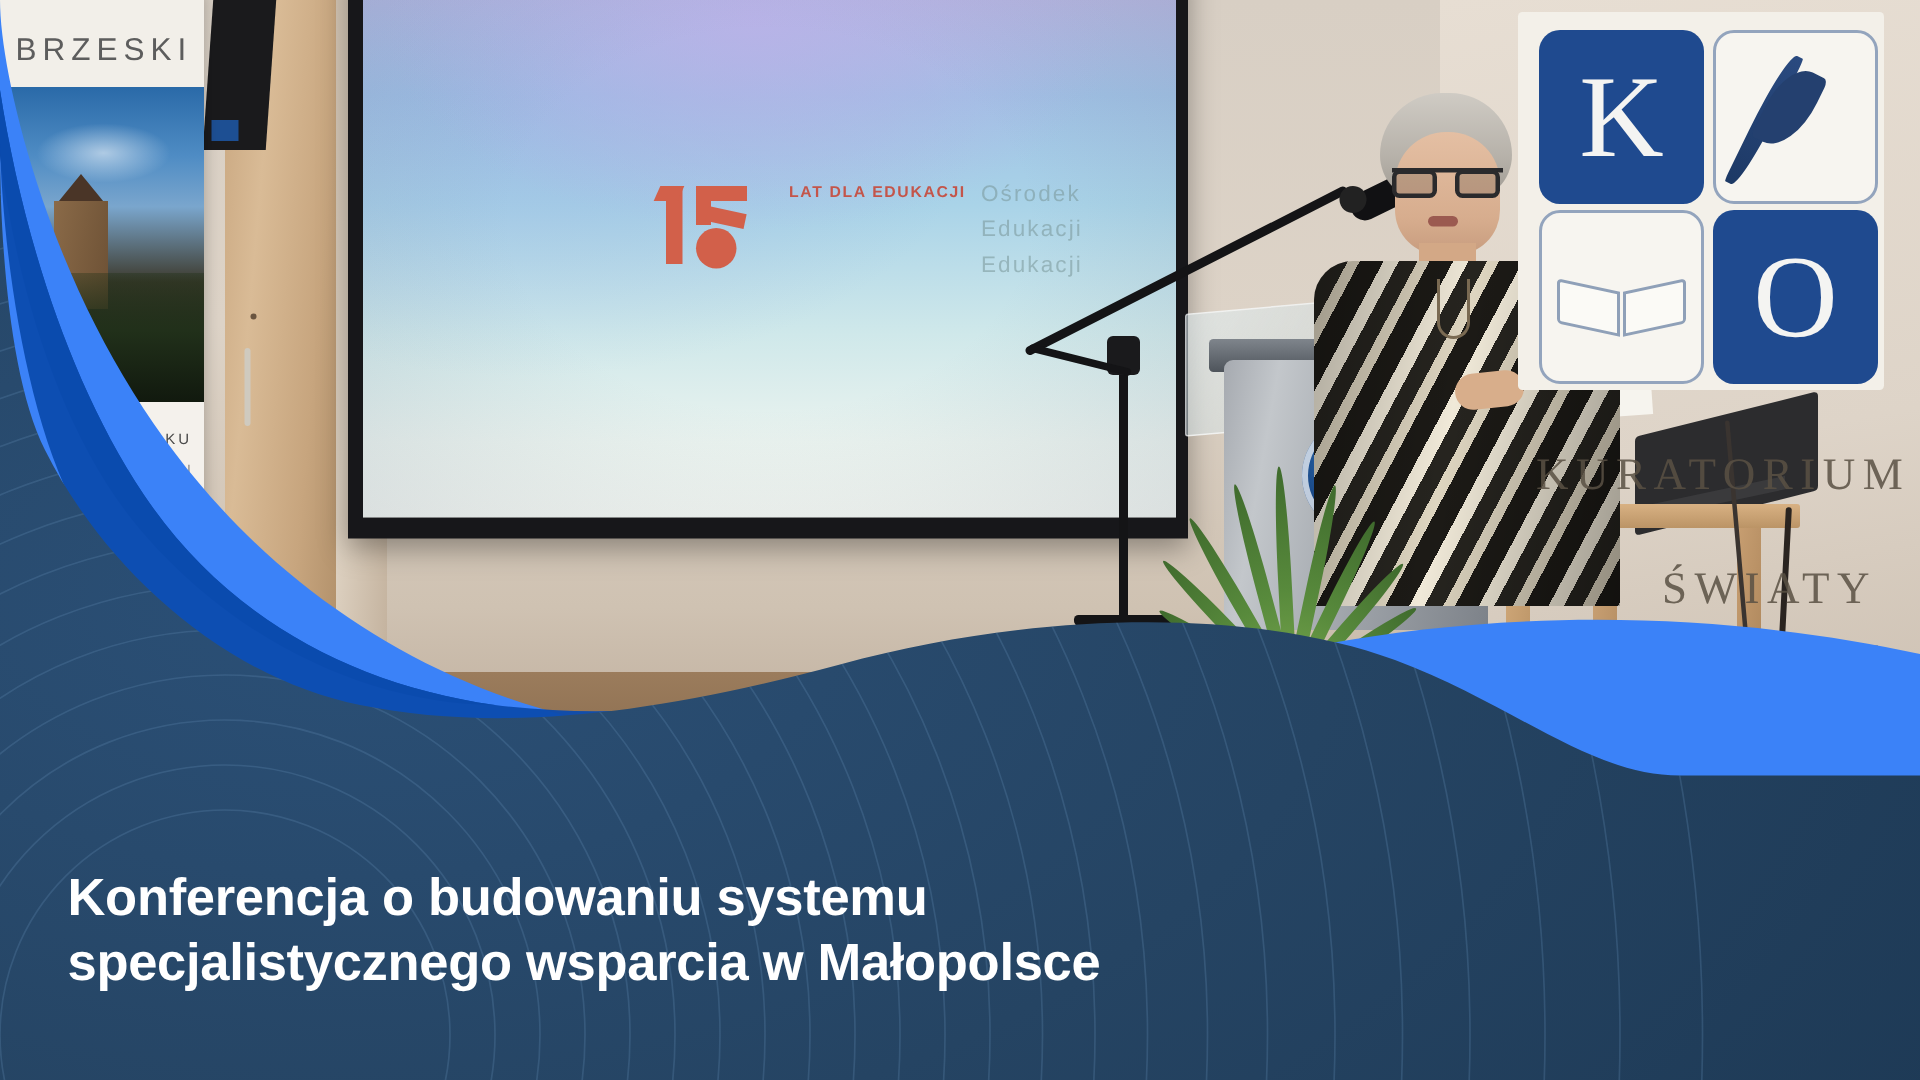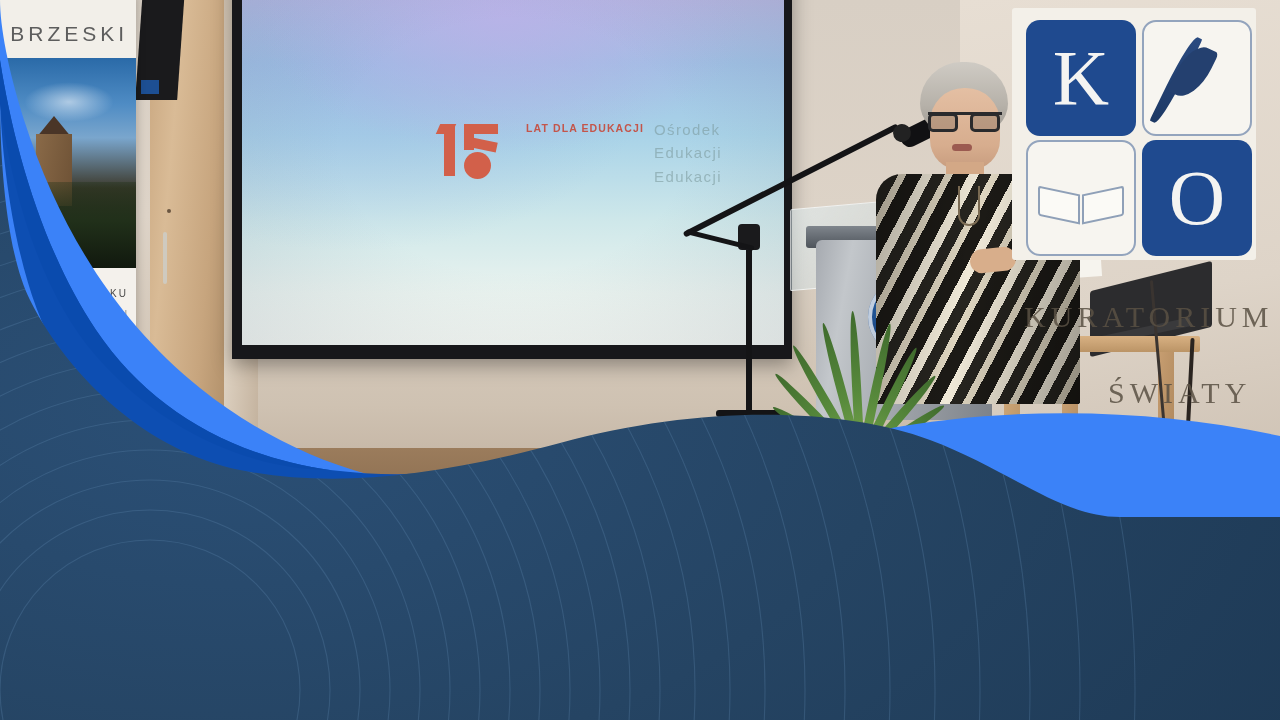--- a/index.html
+++ b/index.html
@@ -510,14 +510,18 @@
             <circle cx="150" cy="690" r="785"></circle>
           <circle cx="150" cy="690" r="830"></circle>
             <circle cx="150" cy="690" r="880"></circle>
           <circle cx="150" cy="690" r="930"></circle>
             <circle cx="150" cy="690" r="985"></circle>
         </g>
       </g>
     </svg>
   </div>
 
+  <div class="title-block">
+    <span class="ln">Konferencja o budowaniu systemu</span>
+    <span class="ln">specjalistycznego wsparcia w Małopolsce</span>
+  </div>
 
 </div>
 
 </body></html>

